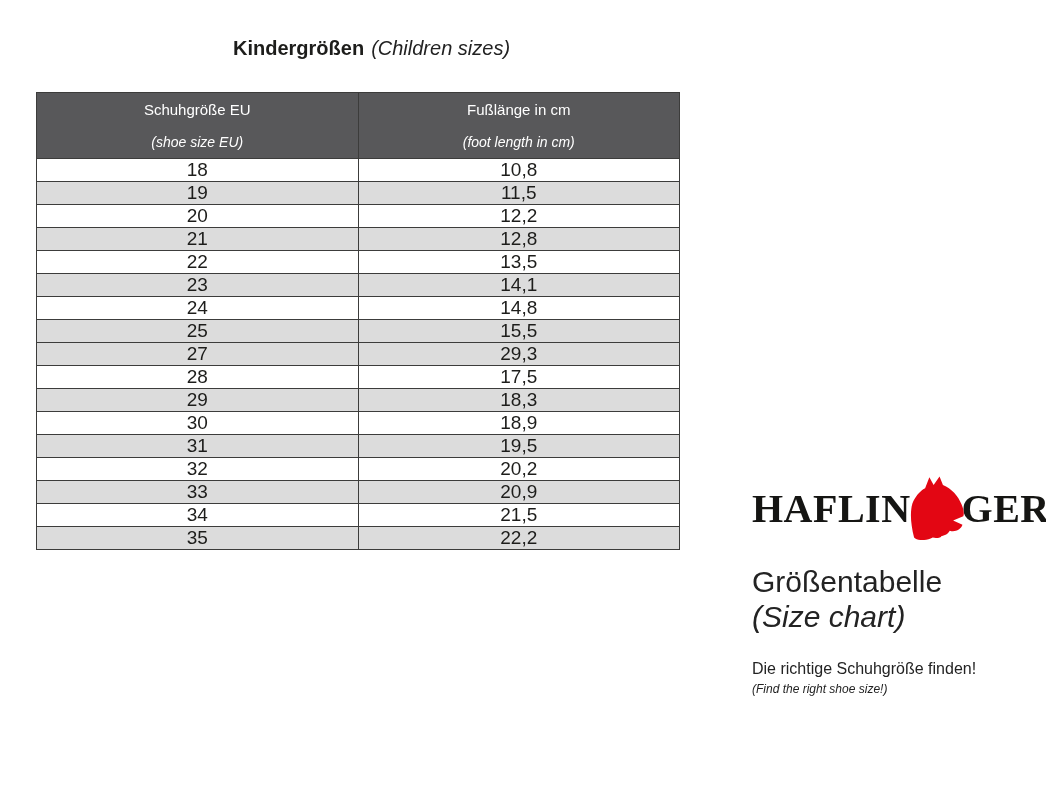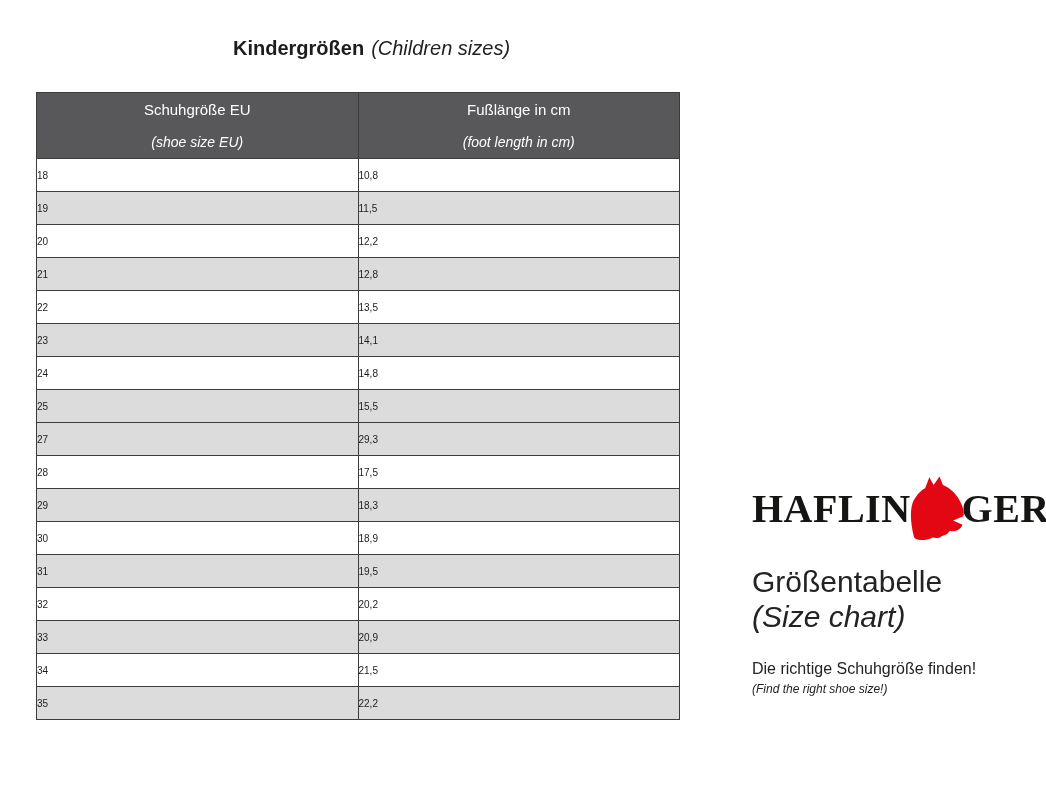--- a/index.html
+++ b/index.html
@@ -36,23 +36,23 @@
   }
   .size-table th{
     width:50%;height:66px;
     background:var(--header-bg);
     color:#ffffff;font-weight:400;font-size:15px;
     text-align:center;vertical-align:middle;
     border:1px solid var(--border);
   }
   .size-table th .h-line2{font-style:italic;font-size:14px;margin-top:16px;}
   .size-table td{
-    height:33px;padding:0;
-    text-align:left;vertical-align:middle;
-    font-size:10px;color:var(--text);
+    height:22px;padding:0;
+    text-align:center;vertical-align:middle;
+    font-size:19px;color:var(--text);
     background:#ffffff;
     border:1px solid var(--border);
   }
   .size-table tr.alt td{background:var(--row-alt);}
 
   
   .brand-block{
     position:absolute;left:752px;top:476px;width:325px;
   }
   .brand-logo{

